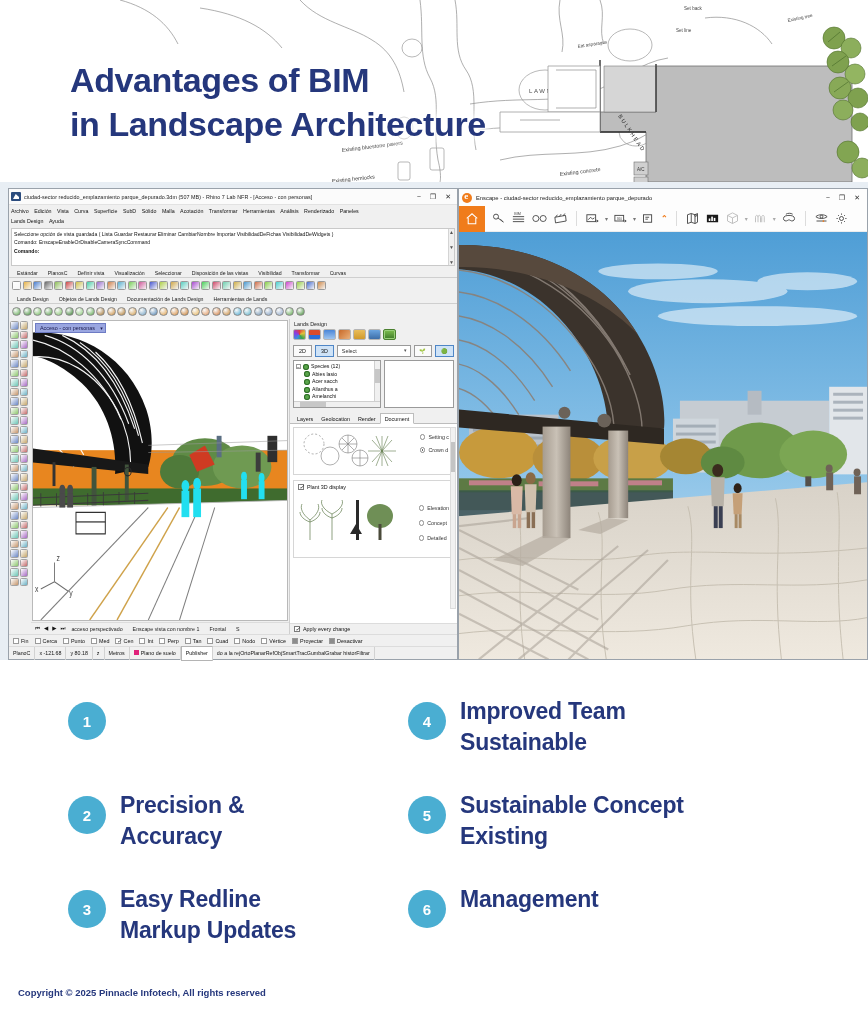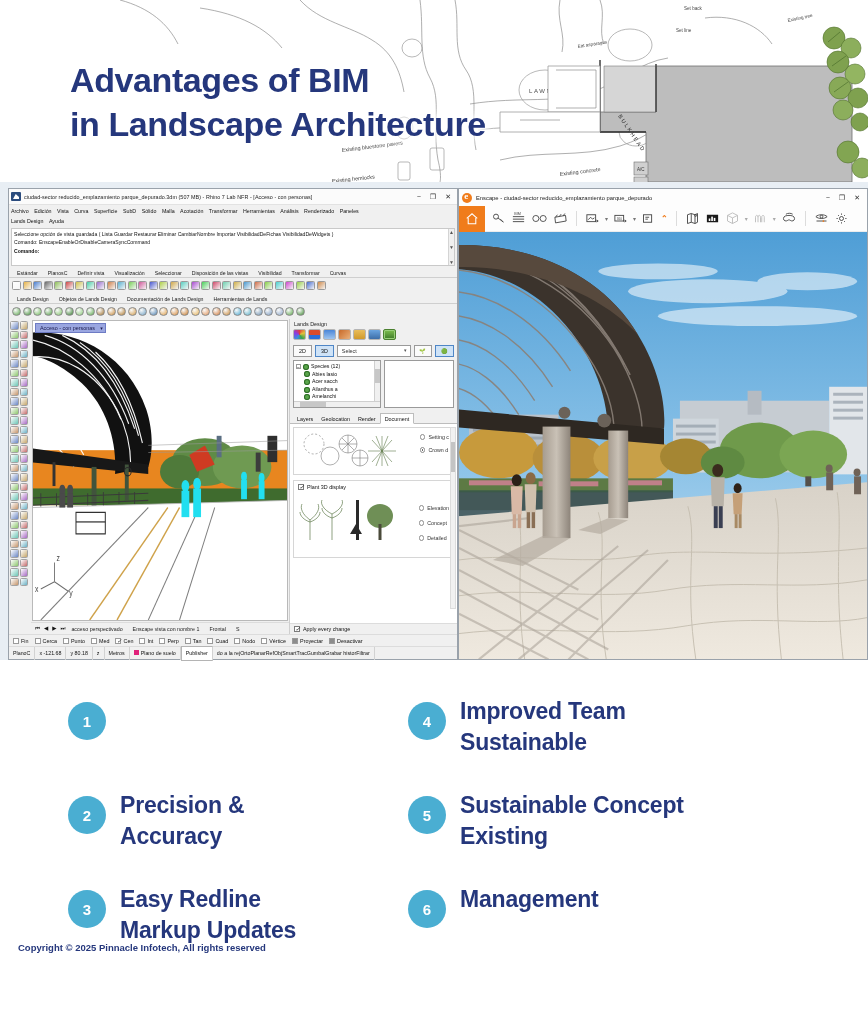--- a/index.html
+++ b/index.html
@@ -161,21 +161,21 @@
   
   .list-area { position: absolute; left: 0; top: 668px; width: 868px; height: 300px; }
   .li { position: absolute; display: flex; align-items: flex-start; gap: 14px; }
   .li .num { width: 38px; height: 38px; border-radius: 50%; background: #4aaed2; color: #fff;
              font-size: 15px; font-weight: bold; display: flex; align-items: center;
              justify-content: center; flex: none; margin-top: 6px; }
   .li .txt { font-size: 23px; font-weight: bold; color: #25377c; line-height: 1.34;
              letter-spacing: -0.2px; }
   .li .txt span { display: block; white-space: nowrap; }
 
-  .footer { position: absolute; left: 18px; top: 942px; font-size: 9.5px; font-weight: bold;
+  .footer { position: absolute; left: 18px; top: 987px; font-size: 9.5px; font-weight: bold;
             color: #25377c; }
 </style>
 </head>
 <body>
 
 <div class="page">
 
   <div class="banner">
     <svg class="banner-plan" viewBox="0 0 868 182" preserveAspectRatio="none">
       <rect width="868" height="182" fill="#ffffff"></rect>

